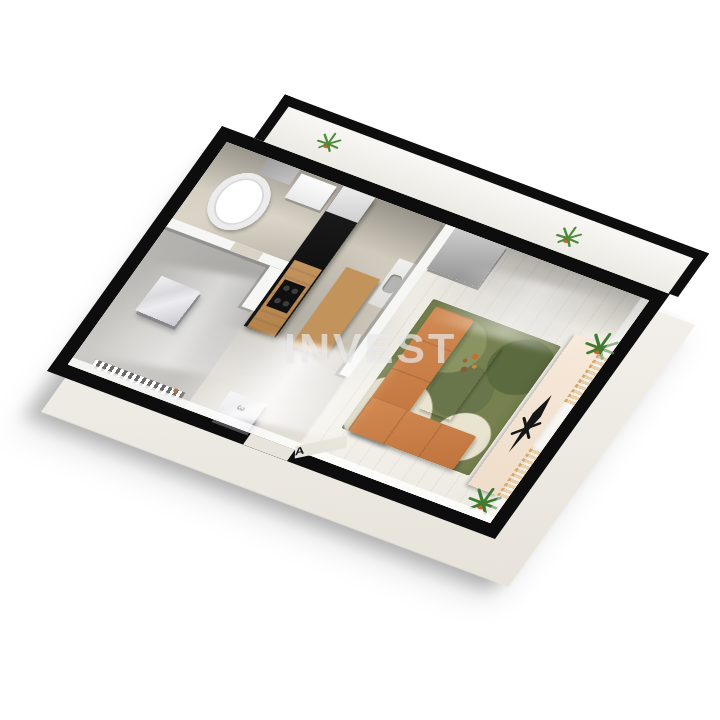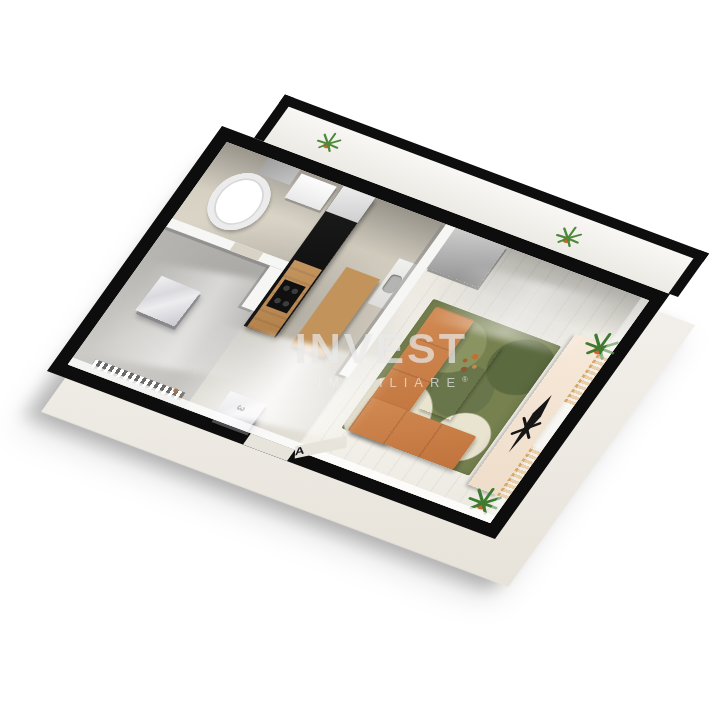--- a/index.html
+++ b/index.html
@@ -135,21 +135,21 @@
   .plant.lr2{left:488px;top:276px;}
   .plant.b1{left:50px;top:8px;width:30px;height:30px;}
   .plant.b2{left:352px;top:12px;width:32px;height:32px;}
 
   
   .glyph{font-size:14px;font-weight:700;color:#15151a;line-height:1;}
   .glyph.entrance{left:280px;top:296px;transform:rotate(-38deg) skewX(-8deg);}
   .glyph.cabinet{left:198px;top:288px;font-size:12px;transform:rotate(95deg);color:#2a2a32;}
 
   
-  .watermark{position:absolute;left:268px;top:324px;width:200px;text-align:right;pointer-events:none;}
+  .watermark{position:absolute;left:284px;top:324px;width:200px;text-align:left;pointer-events:none;}
   .wm-brand{font-size:43px;font-weight:800;letter-spacing:3px;color:rgba(244,244,244,0.62);
     text-shadow:0 0 1px rgba(160,160,160,0.25);}
   .wm-tagline{margin-top:2px;font-size:13px;font-weight:400;letter-spacing:7px;color:rgba(242,242,242,0.66);}
   .wm-reg{font-size:8px;vertical-align:super;letter-spacing:0;}
 </style>
 </head>
 <body>
 
 <div class="stage">
 
@@ -261,16 +261,15 @@
 
     <div class="glyph entrance">A</div>
     <div class="glyph cabinet">3</div>
 
     <div class="streak hall-light"></div>
     <div class="streak living-light"></div>
   </div>
 
   <div class="watermark">
     <div class="wm-brand">INVEST</div>
-    <div class="wm-tagline"><span>IMOBILIARE</span><span class="wm-reg">®</span></div>
   </div>
 
 </div>
 
 </body></html>

